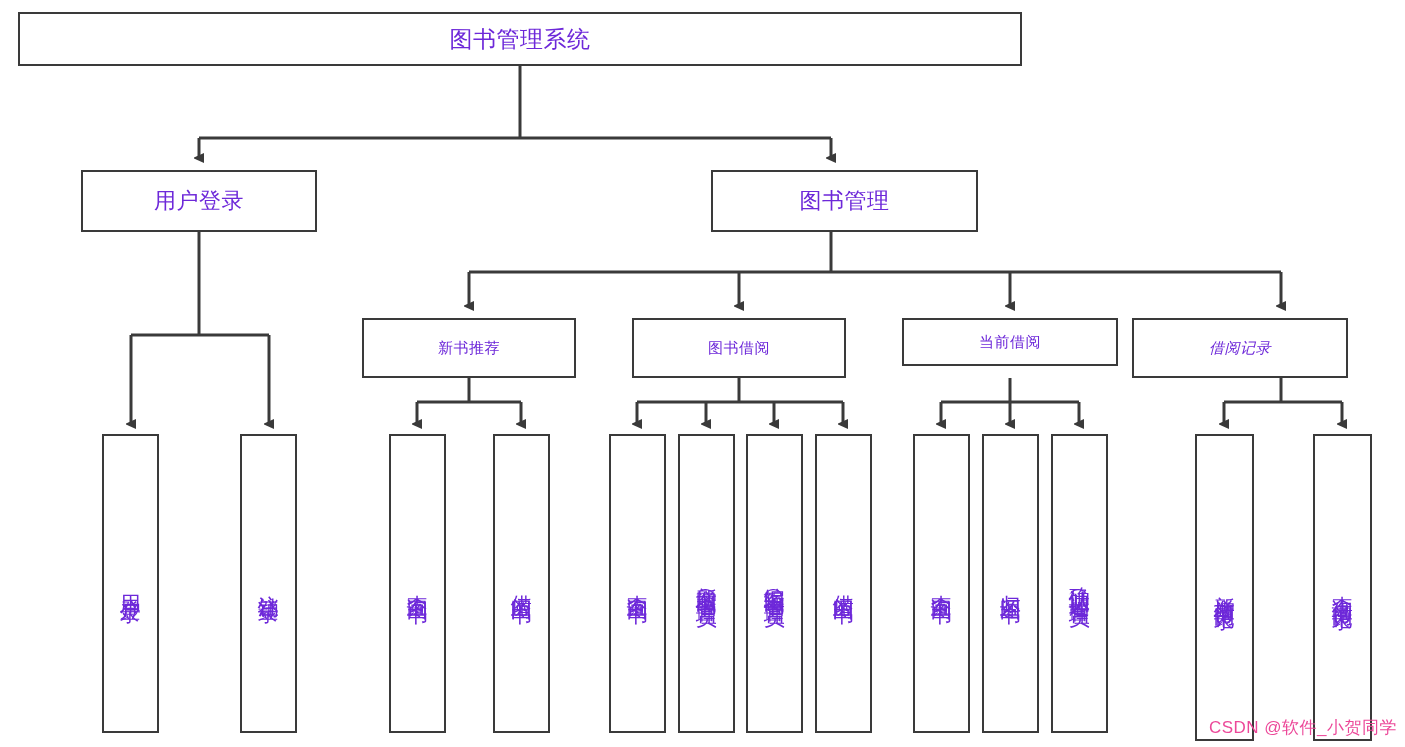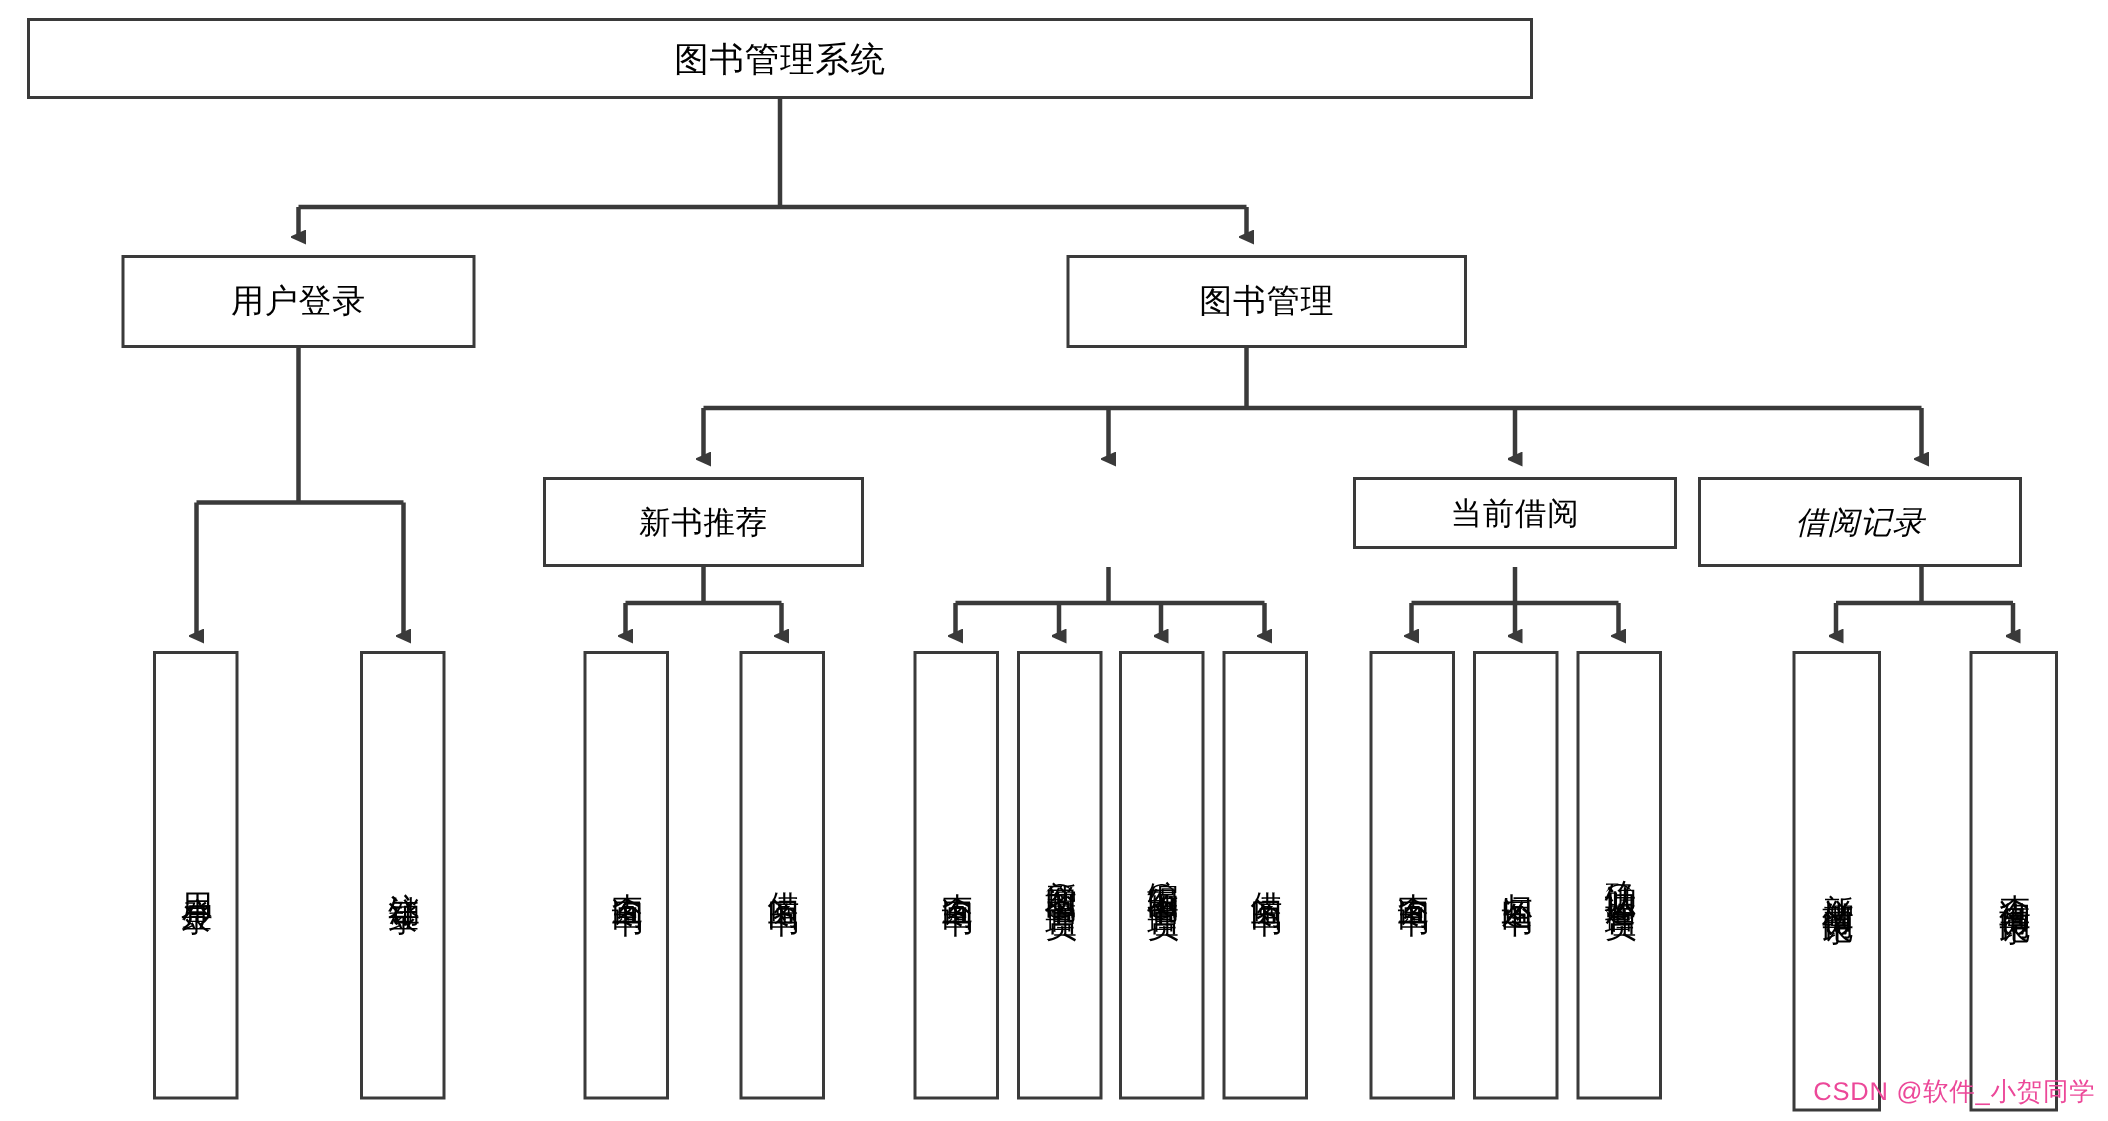--- a/index.html
+++ b/index.html
@@ -18,26 +18,26 @@
   
   .node{
     position:absolute;
     box-sizing:border-box;
     border:2.5px solid #3a3a3a;
     background:#ffffff;
     display:flex;
     align-items:center;
     justify-content:center;
     text-align:center;
-    color:#000000;
+    color:#6d28d9;
     letter-spacing:0.5px;
   }
   .node.root{font-size:23px;}
   .node.lvl2{font-size:22px;}
-  .node.lvl3{font-size:21px;}
+  .node.lvl3{font-size:15px;}
 
   
   .node.leaf{
     font-size:21px;
     writing-mode:vertical-rl;
     text-orientation:upright;
     line-height:1.22;
     letter-spacing:3px;
     padding:6px 0;
     align-items:center;
@@ -119,20 +119,21 @@
   </svg>
 
   <div class="node root" style="left:18px;top:12px;width:1004px;height:54px;">图书管理系统</div>
 
   <div class="node lvl2" style="left:81px;top:170px;width:236px;height:62px;">用户登录</div>
 
   <div class="node lvl2" style="left:711px;top:170px;width:267px;height:62px;">图书管理</div>
 
   <div class="node lvl3" style="left:362px;top:318px;width:214px;height:60px;">新书推荐</div>
 
+  <div class="node lvl3" style="left:632px;top:318px;width:214px;height:60px;">图书借阅</div>
 
   <div class="node lvl3" style="left:902px;top:318px;width:216px;height:48px;">当前借阅</div>
 
   <div class="node lvl3" style="left:1132px;top:318px;width:216px;height:60px;font-style:italic;">借阅记录</div>
 
   <div class="node leaf" style="left:102px;top:434px;width:57px;height:299px;">用户登录</div>
 
   <div class="node leaf" style="left:240px;top:434px;width:57px;height:299px;">注销登录</div>
 
   <div class="node leaf" style="left:389px;top:434px;width:57px;height:299px;">查询图书</div>

